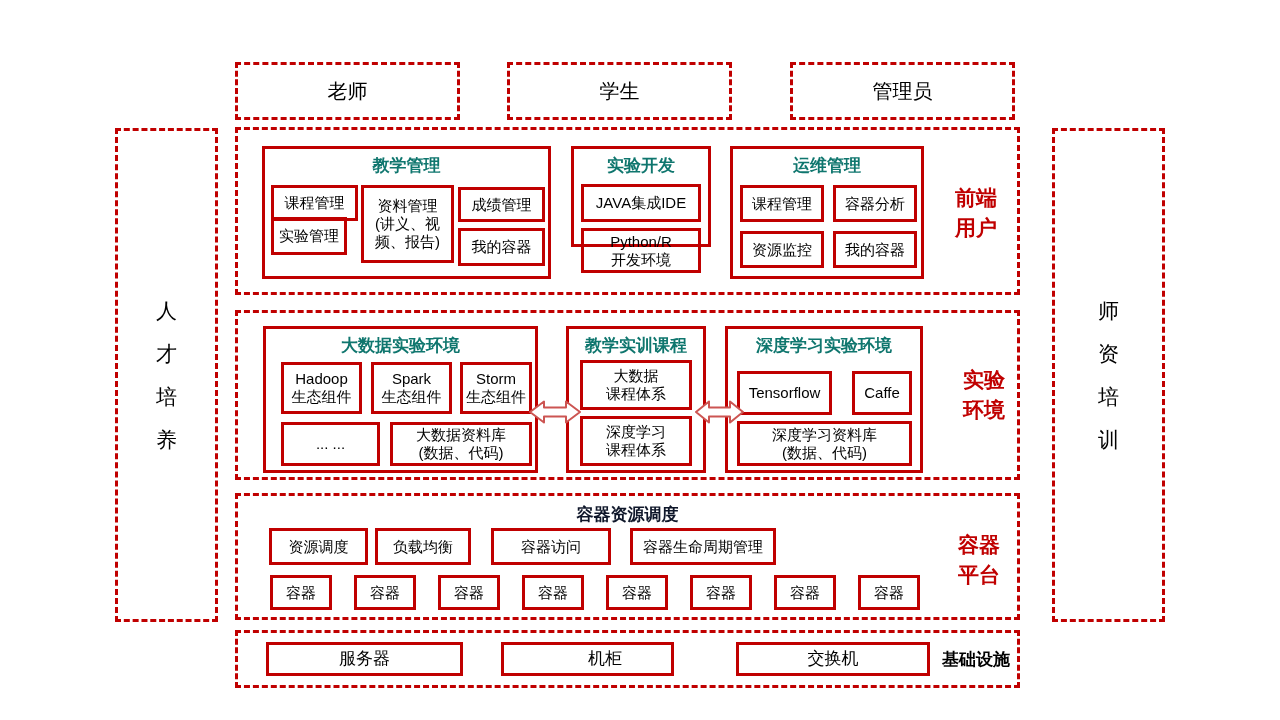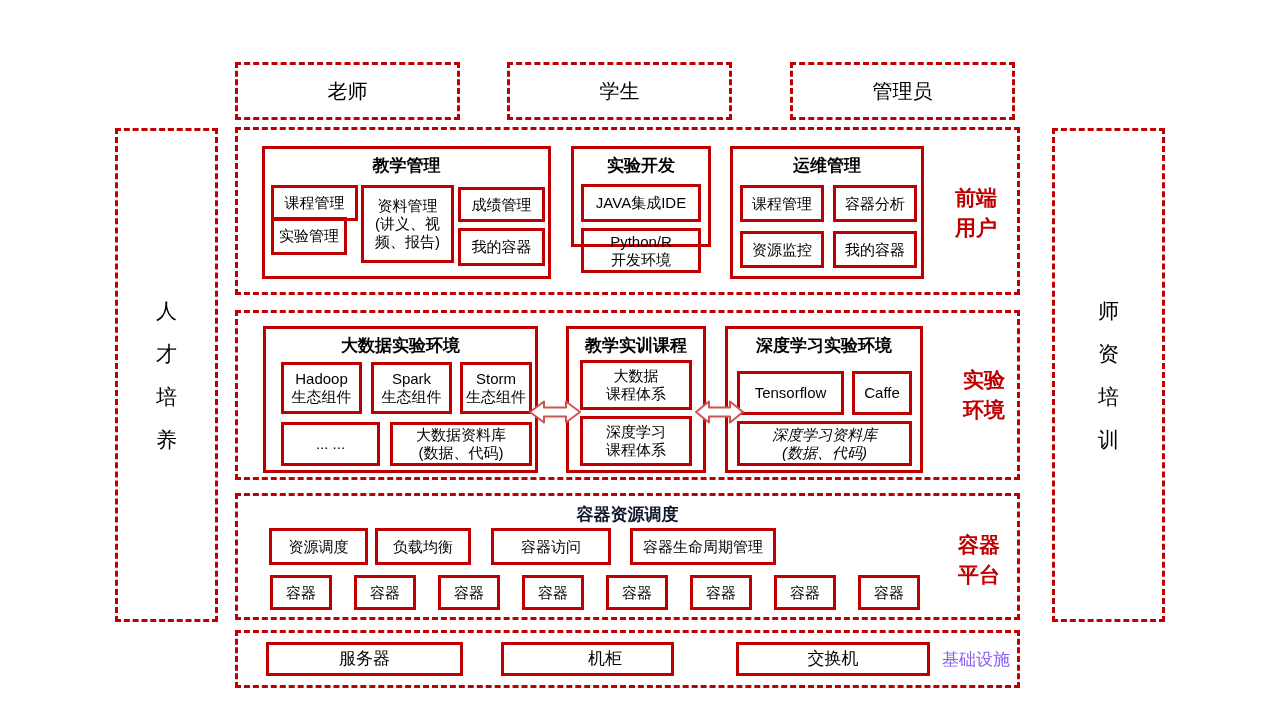--- a/index.html
+++ b/index.html
@@ -10,29 +10,29 @@
   .abs { position:absolute; box-sizing:border-box; }
   .dashed  { border:3px dashed #c00000; }
   .groupbox{ border:3px solid #c00000; }
   .cell {
     border:3px solid #c00000; display:flex; align-items:center; justify-content:center;
     text-align:center; white-space:pre-line; font-size:15px; line-height:1.2; color:#000;
     box-sizing:border-box; position:absolute;
   }
   .actor { display:flex; align-items:center; justify-content:center; font-size:20px; }
   .group-title { position:absolute; top:5px; left:0; right:0; text-align:center;
-                 font-weight:bold; font-size:17px; color:#000000; }
+                 font-weight:bold; font-size:17px; color:#0f766e; }
   .side-label { color:#c00000; font-weight:bold; font-size:21px; line-height:1.45;
                 text-align:center; white-space:pre-line; }
   .banner { display:flex; align-items:center; justify-content:center; }
   .banner-text { font-size:21px; line-height:2.05; text-align:center; white-space:pre-line; color:#000; }
   .section-title { position:absolute; left:0; right:0; text-align:center;
                    font-weight:bold; font-size:17px; color:#0f172a; }
   .infra-label { display:flex; align-items:center; justify-content:center;
-                 color:#8b5cf6; font-weight:normal; font-size:17px; }
+                 color:#000000; font-weight:bold; font-size:17px; }
   .bottom-cell { font-size:17px; }
 </style>
 </head>
 <body>
 
 <div class="stage">
 
   <div class="abs dashed actor" style="left:235px; top:62px; width:225px; height:58px;">
     <span>老师</span>
   </div>
@@ -107,23 +107,23 @@
     <div class="abs groupbox" style="left:328px; top:13px; width:140px; height:147px;">
       <div class="group-title">教学实训课程</div>
       <div class="cell" style="left:11px; top:31px; width:112px; height:50px;">大数据
 课程体系</div>
       <div class="cell" style="left:11px; top:87px; width:112px; height:50px;">深度学习
 课程体系</div>
     </div>
 
     <div class="abs groupbox" style="left:487px; top:13px; width:198px; height:147px;">
       <div class="group-title">深度学习实验环境</div>
-      <div class="cell" style="left:9px; top:42px; width:107px; height:44px;text-align:center;">Tensorflow</div>
+      <div class="cell" style="left:9px; top:42px; width:95px; height:44px;text-align:center;">Tensorflow</div>
       <div class="cell" style="left:124px; top:42px; width:60px; height:44px;">Caffe</div>
-      <div class="cell" style="left:9px; top:92px; width:175px; height:45px;font-style:italic;">深度学习资料库
+      <div class="cell" style="left:9px; top:92px; width:175px; height:45px;">深度学习资料库
 (数据、代码)</div>
     </div>
 
     <svg class="abs" style="left:291px; top:86px;" width="52" height="26" viewBox="0 0 52 26">
       <polygon points="1,13 15,2.5 15,8.5 37,8.5 37,2.5 51,13 37,23.5 37,17.5 15,17.5 15,23.5" fill="#ffffff" stroke="#cc5552" stroke-width="2" stroke-linejoin="round"></polygon>
     </svg>
     <svg class="abs" style="left:457px; top:86px;" width="49" height="26" viewBox="0 0 49 26">
       <polygon points="1,13 14,2.5 14,8.5 35,8.5 35,2.5 48,13 35,23.5 35,17.5 14,17.5 14,23.5" fill="#ffffff" stroke="#cc5552" stroke-width="2" stroke-linejoin="round"></polygon>
     </svg>
 

